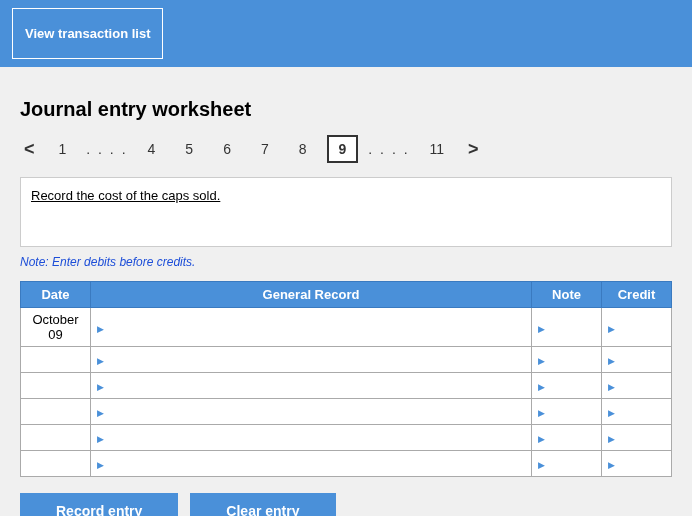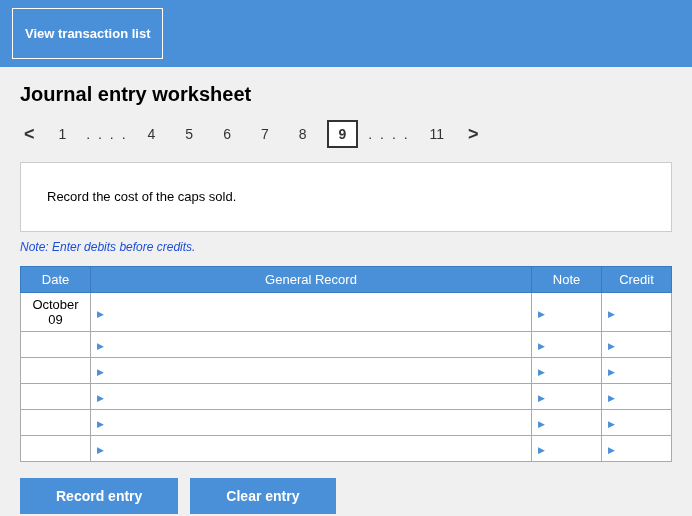--- a/index.html
+++ b/index.html
@@ -29,20 +29,21 @@
     .main-content {
       background: #f0f0f0;
       padding: 16px 20px;
     }
 
     .page-title {
       font-size: 20px;
       font-weight: bold;
       margin-bottom: 14px;
       color: #000;
+      margin-top: 15px;
     }
 
     .pagination {
       display: flex;
       align-items: center;
       gap: 10px;
       margin-bottom: 14px;
       font-size: 14px;
     }
 
@@ -67,25 +68,26 @@
     }
 
     .pagination .dots {
       color: #333;
       letter-spacing: 2px;
     }
 
     .instruction-box {
       border: 1px solid #ccc;
       background: white;
-      padding: 26px;
+      padding: 10px;
       min-height: 70px;
       margin-bottom: 8px;
       color: #000;
       font-size: 13px;
+      text-decoration: underline;
     }
 
     .note-text {
       color: #1d4ed8;
       font-style: italic;
       margin-bottom: 12px;
       font-size: 12px;
     }
 
     .journal-table {
@@ -93,21 +95,21 @@
       border-collapse: collapse;
       margin-bottom: 16px;
     }
 
     .journal-table th {
       background: #4a90d9;
       color: white;
       border: 1px solid #3a7ac0;
       padding: 5px 8px;
       text-align: center;
-      font-weight: normal;
+      font-weight: bold;
     }
 
     .journal-table td {
       border: 1px solid #aaa;
       padding: 4px 6px;
       background: white;
       height: 26px;
     }
 
     .journal-table td.date-cell {

